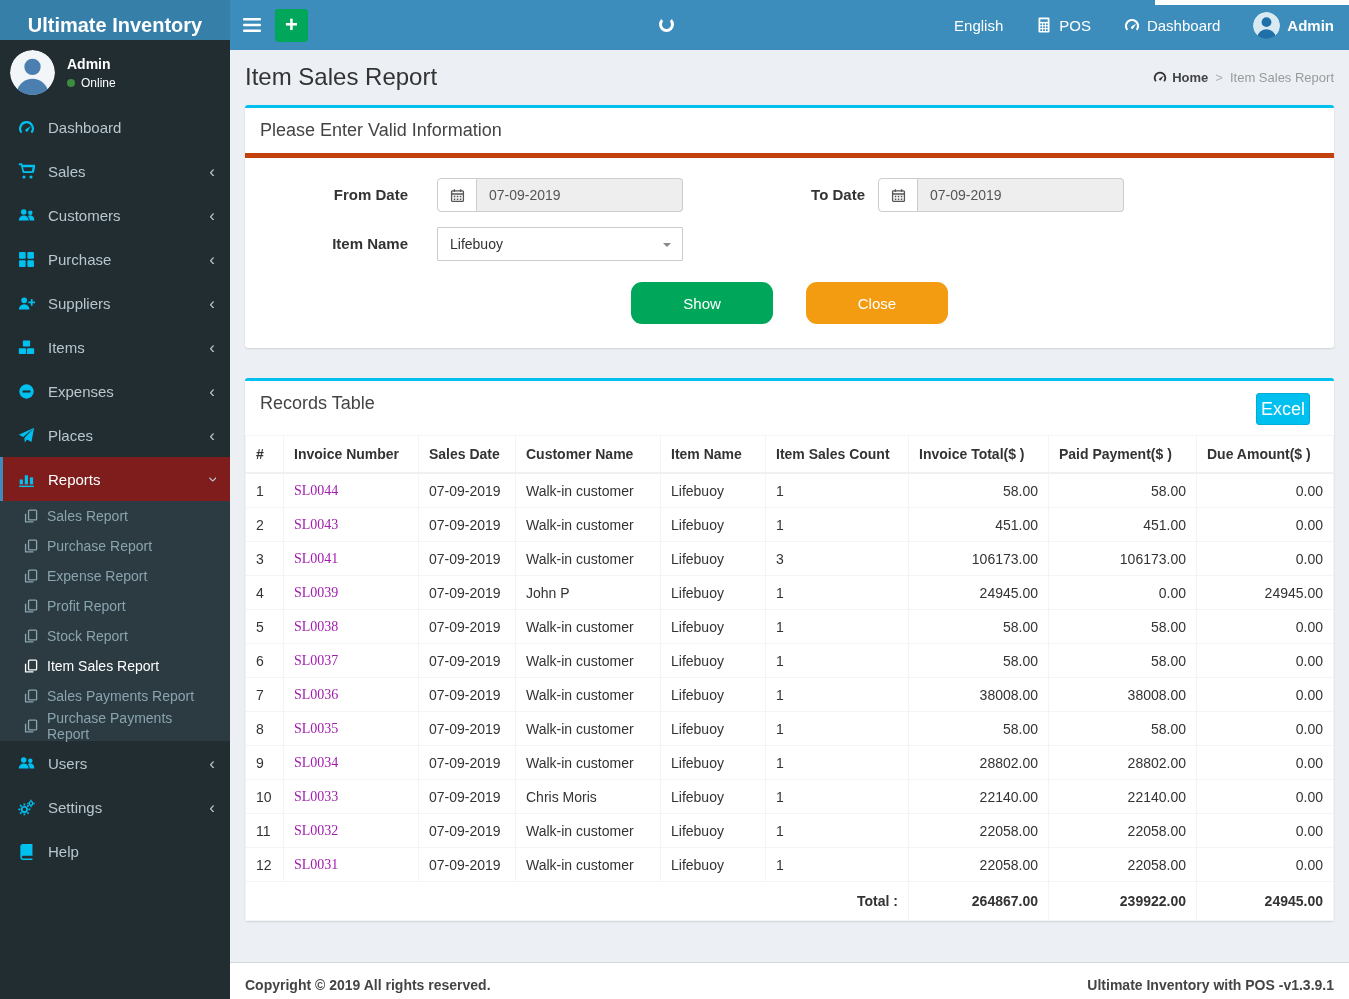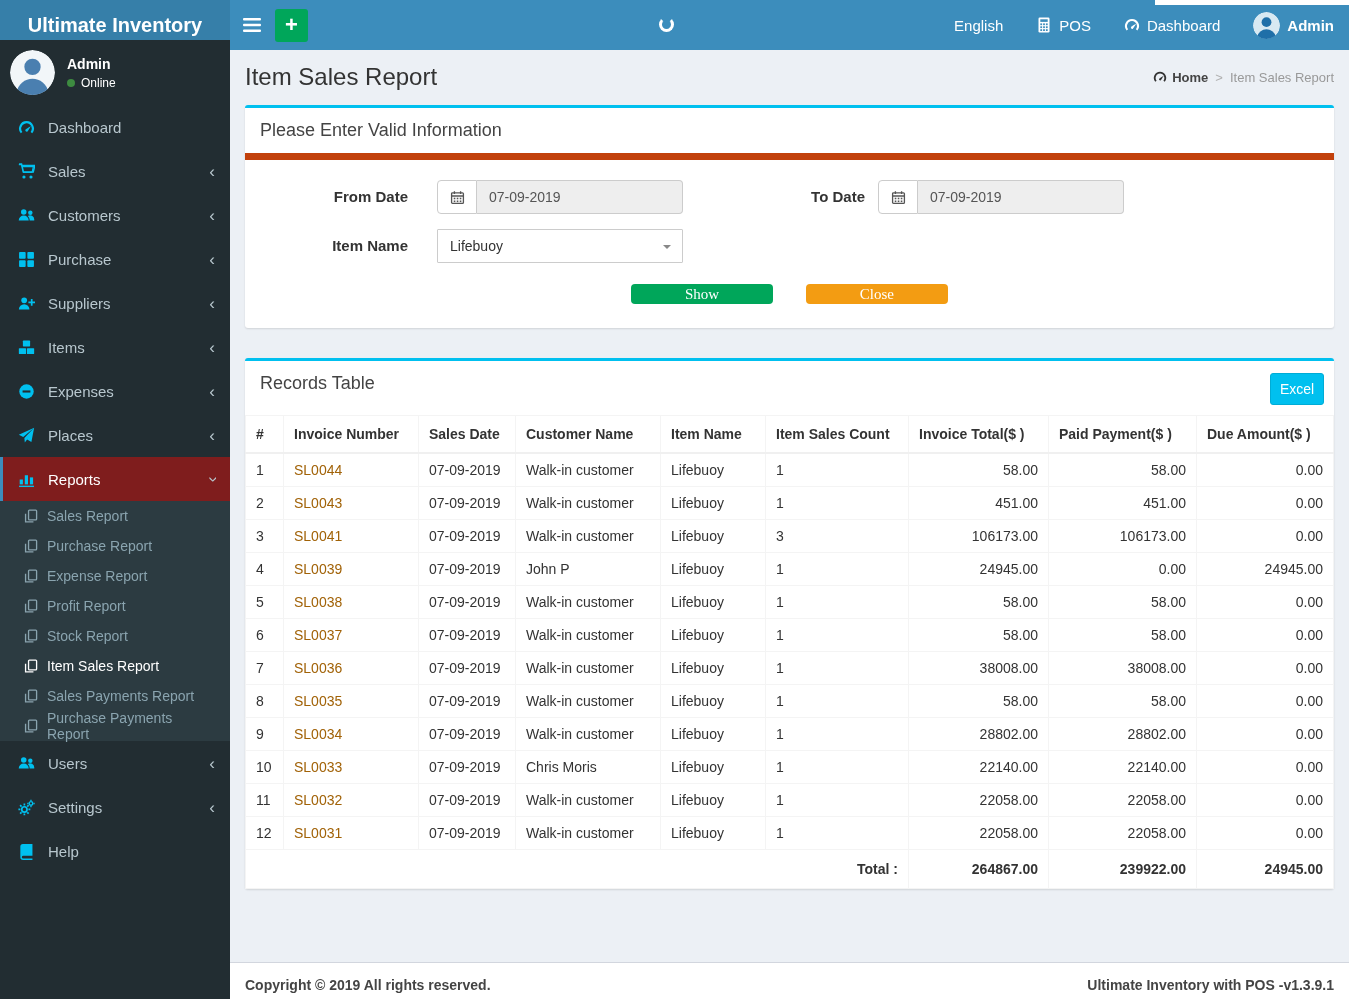--- a/index.html
+++ b/index.html
@@ -62,52 +62,52 @@
   .breadcrumb { font-size:13px; color:#444; display:flex; align-items:center; gap:7px;justify-content:space-between; }
   .bc-home { display:flex; align-items:center; gap:5px; font-weight:600; cursor:pointer; }
   .bicon { display:flex; color:#333; }
   .bicon svg { width:14px; height:14px; }
   .bc-sep { color:#b0b0b0; }
   .bc-current { color:#999; }
 
   .box { background:#fff; border-top:3px solid #00c0ef; border-radius:3px;
          box-shadow:0 1px 2px rgba(0,0,0,0.12); margin-bottom:30px; }
   .box-header { padding:12px 15px; font-size:18px; color:#444; position:relative; }
-  .box-header.bordered { border-bottom:7px solid #c2410c; }
+  .box-header.bordered { border-bottom:5px solid #c2410c; }
 
   .box-body { padding:20px 15px 24px; }
   .frow { display:flex; align-items:center; margin-bottom:15px; }
   .flabel { font-weight:bold; font-size:15px; color:#333; text-align:right; line-height:34px; }
   .flabel.w1 { width:148px; margin-right:29px; }
   .flabel.w2 { width:182px; margin-right:13px; }
   .igroup { display:flex; height:34px; }
   .addon { width:40px; border:1px solid #ccc; border-radius:4px 0 0 4px; background:#fff; color:#555;
            display:flex; align-items:center; justify-content:center; cursor:pointer; }
   .addon svg { width:15px; height:15px; }
   .igroup input { width:206px; height:34px; border:1px solid #ccc; border-left:none; border-radius:0 4px 4px 0;
                   background:#eee; color:#555; padding:0 12px; font-size:14px; font-family:inherit; }
   .sel { position:relative; width:246px; height:34px; border:1px solid #ccc; border-radius:1px; background:#fff;
          line-height:32px; padding:0 12px; font-size:14px; color:#333; cursor:pointer; }
   .caret { position:absolute; right:11px; top:15px; width:0; height:0;
            border:4px solid transparent; border-top-color:#888; }
   .btnrow { text-align:center; margin-top:21px; }
-  .btn { width:142px; height:20px; border:none; border-radius:4px; color:#fff; font-size:15px;
-         font-family:Liberation Serif, serif; cursor:pointer; }
+  .btn { width:142px; height:42px; border:none; border-radius:11px; color:#fff; font-size:15px;
+         font-family:Liberation Sans, sans-serif; cursor:pointer; }
   .btn.green { background:#00a65a; margin-right:29px; }
   .btn.orange { background:#f39c12; }
 
-  .excel { position:absolute; right:10px; top:12px; width:54px; height:32px; background:#00c0ef;
-           border:1px solid #00acd6; border-radius:3px; color:#fff; font-size:14px; font-family:inherit; cursor:pointer; }
+  .excel { position:absolute; right:24px; top:12px; width:54px; height:32px; background:#00c0ef;
+           border:1px solid #00acd6; border-radius:3px; color:#fff; font-size:18px; font-family:inherit; cursor:pointer; }
 
   table { width:100%; border-collapse:collapse; font-size:14px; color:#333; margin-top:9px; }
   th, td { border:1px solid #f4f4f4; padding:8px 10px; text-align:left; }
   th { font-weight:bold; border-bottom:2px solid #f0f0f0; padding:10px 10px; white-space:nowrap; }
   td.num, th.num { text-align:right; }
   td.b { font-weight:bold; }
-  .ilink { color:#a16207; text-decoration:none; cursor:pointer; }
+  .ilink { color:#a21caf; text-decoration:none; cursor:pointer;font-family:Liberation Serif, serif; }
   .tlabel { text-align:right; font-weight:bold; }
   tfoot td { padding:11px 10px; }
 
   
   .main-footer { position:absolute; left:230px; bottom:0; right:0; height:37px; background:#fff;
                  border-top:1px solid #d2d6de; padding:14px 15px; font-weight:bold; color:#444; font-size:14px; }
   .main-footer .ver { float:right; }
 </style>
 </head>
 <body>

